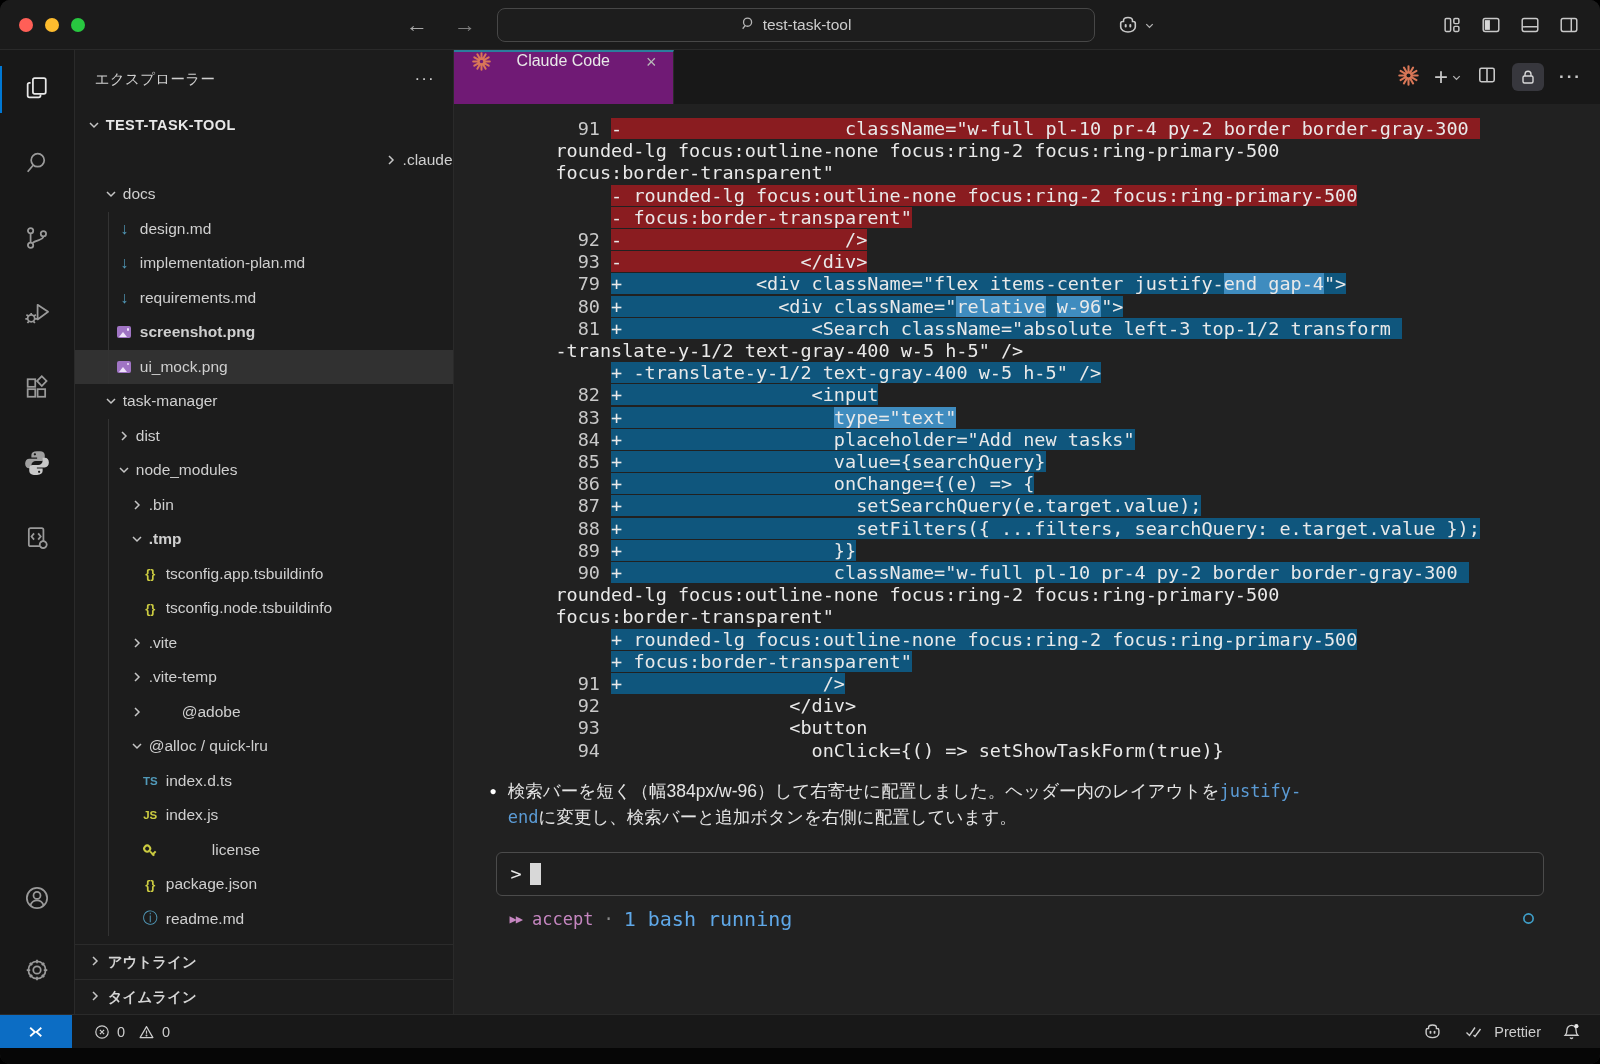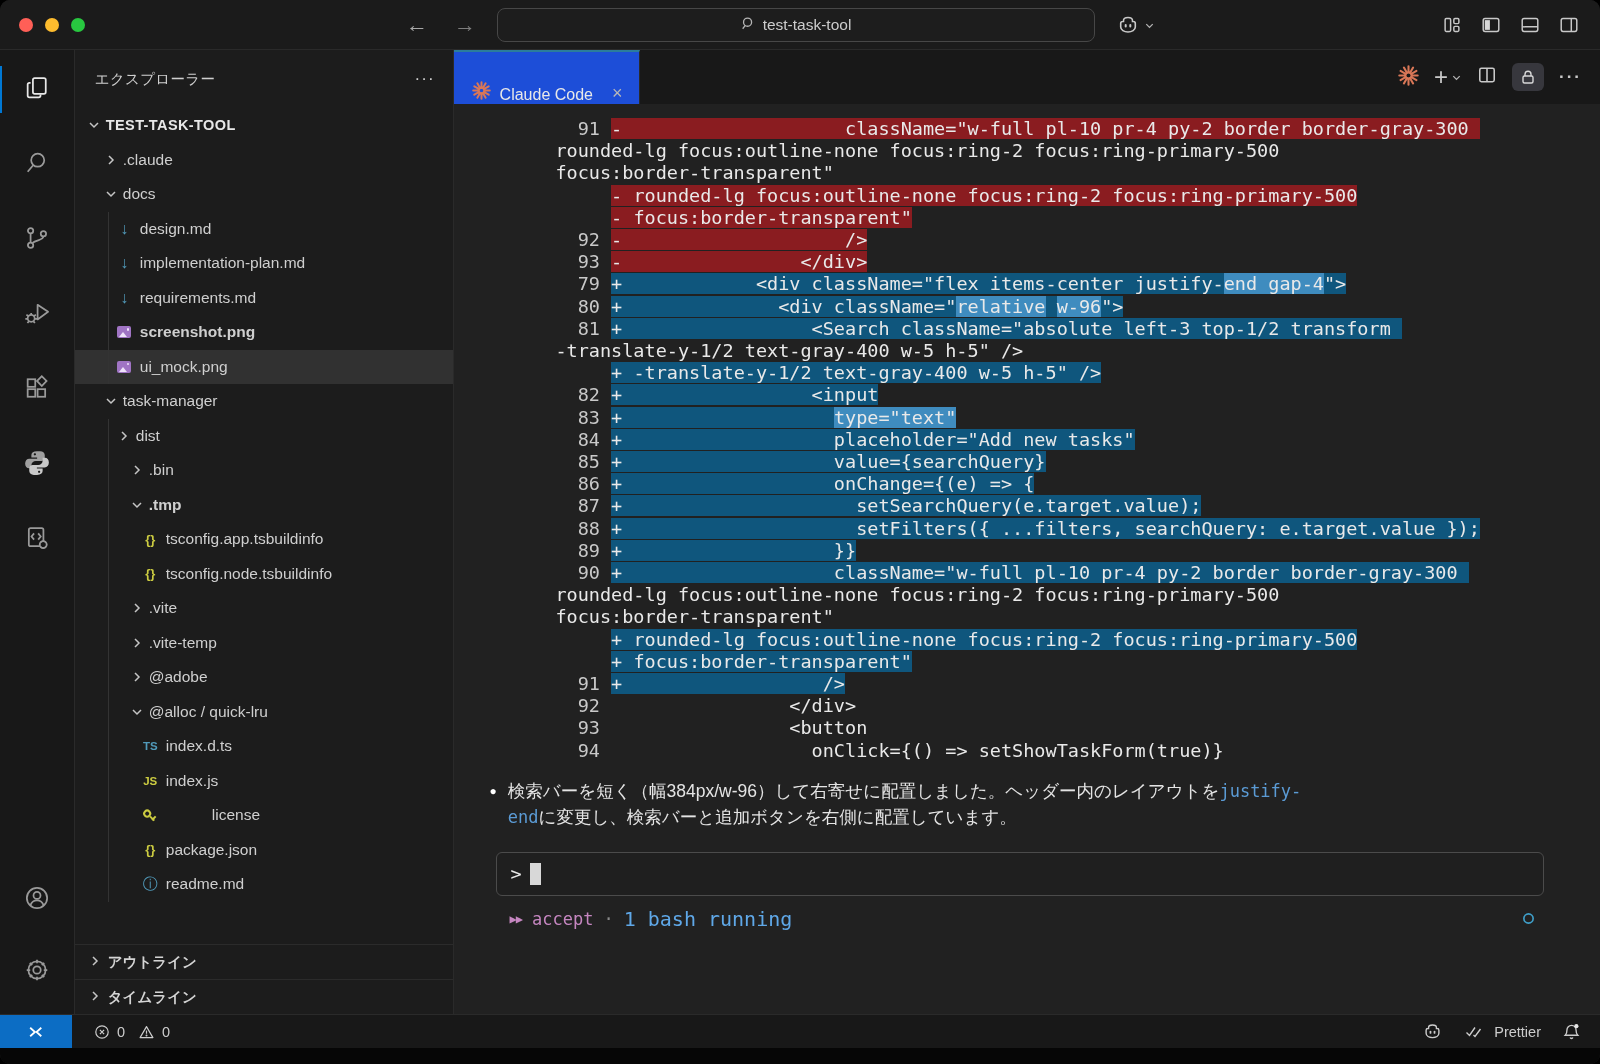--- a/index.html
+++ b/index.html
@@ -47,21 +47,21 @@
   .fi-img::after { content:""; position:absolute; left:2px; bottom:1px; border-left:4px solid transparent; border-right:4px solid transparent; border-bottom:5px solid #efe3fa; }
   .fi-img::before { content:""; position:absolute; right:2px; top:2px; width:2.5px; height:2.5px; border-radius:50%; background:#efe3fa; }
   .fi-key { width:14px; height:14px; position:relative; transform:rotate(-45deg); }
   .fi-key i { position:absolute; left:2px; top:0; width:8px; height:8px; border:2.2px solid #cbcb41; border-radius:50%; }
   .fi-key b { position:absolute; left:5px; top:8px; width:2.4px; height:6px; background:#cbcb41; }
   .fi-key u { position:absolute; left:5px; top:11px; width:5px; height:2.2px; background:#cbcb41; }
   .sb-section { height:35px; flex:0 0 auto; border-top:1px solid #2b2b2b; display:flex; align-items:center; padding-left:12px; gap:5px; font-size:14.5px; font-weight:600; color:#d4d4d4; }
 
   .editor { flex:1 1 auto; display:flex; flex-direction:column; background:#212121; min-width:0; }
   .tabbar { height:54px; flex:0 0 auto; background:#181818; display:flex; align-items:stretch; }
-  .tab { display:flex; align-items:flex-end; gap:9px; padding:0 16px 0 18px; background:#1d4ed8; border-top:2px solid var(--tabline); border-right:1px solid #2a2a2a; }
+  .tab { display:flex; align-items:flex-start; gap:26px; padding:0 16px 0 18px; background:#701a75; border-top:2px solid var(--tabline); border-right:1px solid #2a2a2a; }
   .tab-label { font-size:16px; color:#e8e8e8; }
   .tab-close { color:#b8b8b8; font-size:18px; margin-left:10px; }
   .tab-actions { margin-left:auto; display:flex; align-items:center; gap:15px; padding-right:18px; color:#c9c9c9; }
   .lock-btn { background:#37373d; border-radius:6px; padding:5px 7px; display:flex; }
   .plus { font-size:24px; font-weight:300; line-height:1; }
   .dots { font-size:17px; font-weight:bold; letter-spacing:2px; }
 
   .econtent { flex:1 1 auto; padding:14px 20px 0 35px; overflow:hidden; }
   #code { margin:0; font-family:"DejaVu Sans Mono",monospace; font-size:18.5px; line-height:22.2px; color:#e9e9e9; white-space:pre; }
   #code .gut { color:#c9c9c9; }
@@ -238,21 +238,21 @@
       </div>
       <div class="tree" id="tree">
           <div class="tree-row root" style="padding-left: 10px;">
             <span class="chev">
               <svg width="16" height="16" viewBox="0 0 16 16" fill="none" stroke="#c5c5c5" stroke-width="1.5">
                 <path d="M4 6l4 4 4-4"></path>
               </svg>
             </span>
             <span class="label">TEST-TASK-TOOL</span>
           </div>
-          <div class="tree-row" style="padding-left: 27px;">
+          <div class="tree-row" style="padding-left: 27px; justify-content: flex-end;">
             <span class="chev">
               <svg width="16" height="16" viewBox="0 0 16 16" fill="none" stroke="#c5c5c5" stroke-width="1.5">
                 <path d="M6 4l4 4-4 4"></path>
               </svg>
             </span>
             <span class="label">.claude</span>
           </div>
           <div class="tree-row" style="padding-left: 27px;">
             <span class="chev">
               <svg width="16" height="16" viewBox="0 0 16 16" fill="none" stroke="#c5c5c5" stroke-width="1.5">
@@ -300,20 +300,29 @@
           </div>
           <div class="tree-row" style="padding-left: 40px; text-align: right;">
             <span class="guide"></span>
             <span class="chev">
               <svg width="16" height="16" viewBox="0 0 16 16" fill="none" stroke="#c5c5c5" stroke-width="1.5">
                 <path d="M6 4l4 4-4 4"></path>
               </svg>
             </span>
             <span class="label">dist</span>
           </div>
+          <div class="tree-row" style="padding-left: 40px;">
+            <span class="guide"></span>
+            <span class="chev">
+              <svg width="16" height="16" viewBox="0 0 16 16" fill="none" stroke="#c5c5c5" stroke-width="1.5">
+                <path d="M4 6l4 4 4-4"></path>
+              </svg>
+            </span>
+            <span class="label">node_modules</span>
+          </div>
           <div class="tree-row" style="padding-left: 53px;">
             <span class="guide"></span>
             <span class="chev">
               <svg width="16" height="16" viewBox="0 0 16 16" fill="none" stroke="#c5c5c5" stroke-width="1.5">
                 <path d="M6 4l4 4-4 4"></path>
               </svg>
             </span>
             <span class="label">.bin</span>
           </div>
           <div class="tree-row" style="padding-left: 53px; font-weight: bold;">
@@ -346,21 +355,21 @@
           </div>
           <div class="tree-row" style="padding-left: 53px;">
             <span class="guide"></span>
             <span class="chev">
               <svg width="16" height="16" viewBox="0 0 16 16" fill="none" stroke="#c5c5c5" stroke-width="1.5">
                 <path d="M6 4l4 4-4 4"></path>
               </svg>
             </span>
             <span class="label">.vite-temp</span>
           </div>
-          <div class="tree-row" style="padding-left: 53px;">
+          <div class="tree-row" style="padding-left: 53px; gap: 33px;">
             <span class="guide"></span>
             <span class="chev">
               <svg width="16" height="16" viewBox="0 0 16 16" fill="none" stroke="#c5c5c5" stroke-width="1.5">
                 <path d="M6 4l4 4-4 4"></path>
               </svg>
             </span>
             <span class="label">@adobe</span>
           </div>
           <div class="tree-row" style="padding-left: 53px;">
             <span class="guide"></span>

